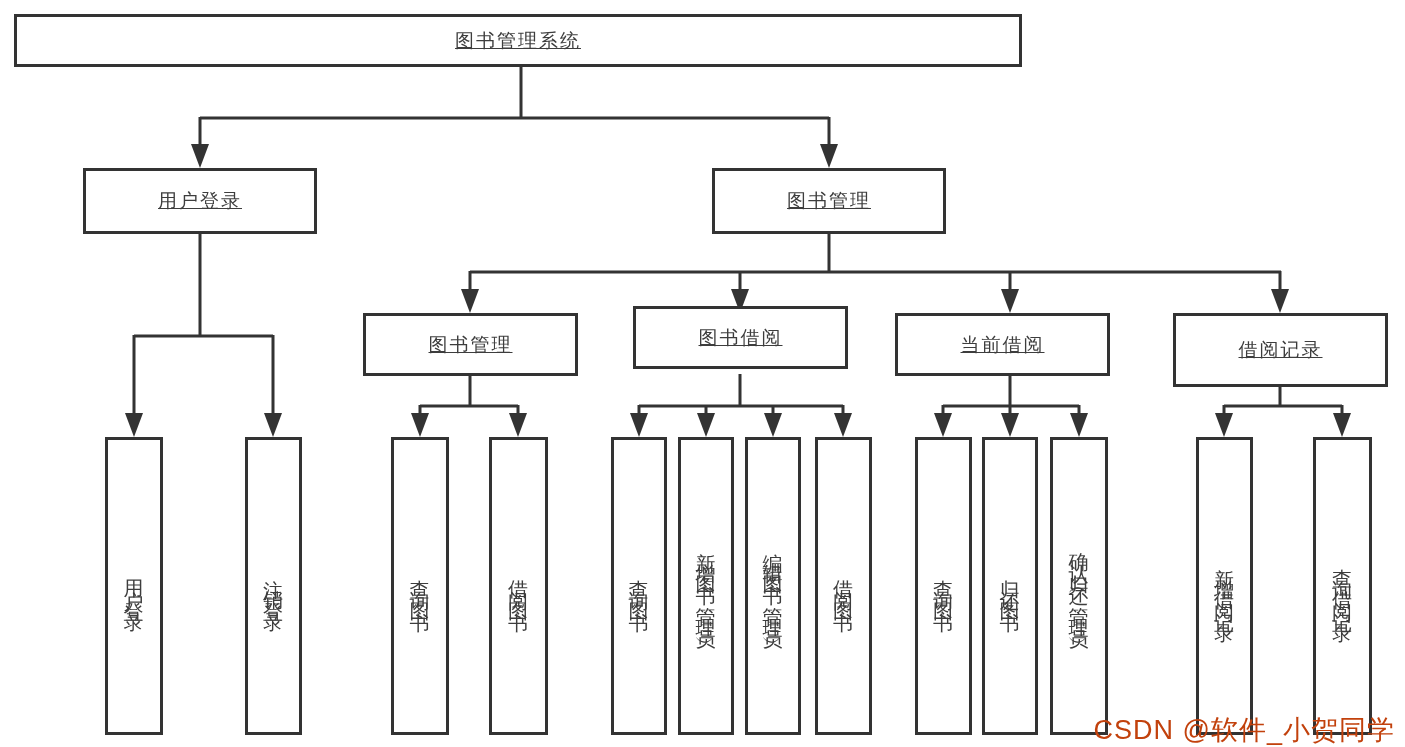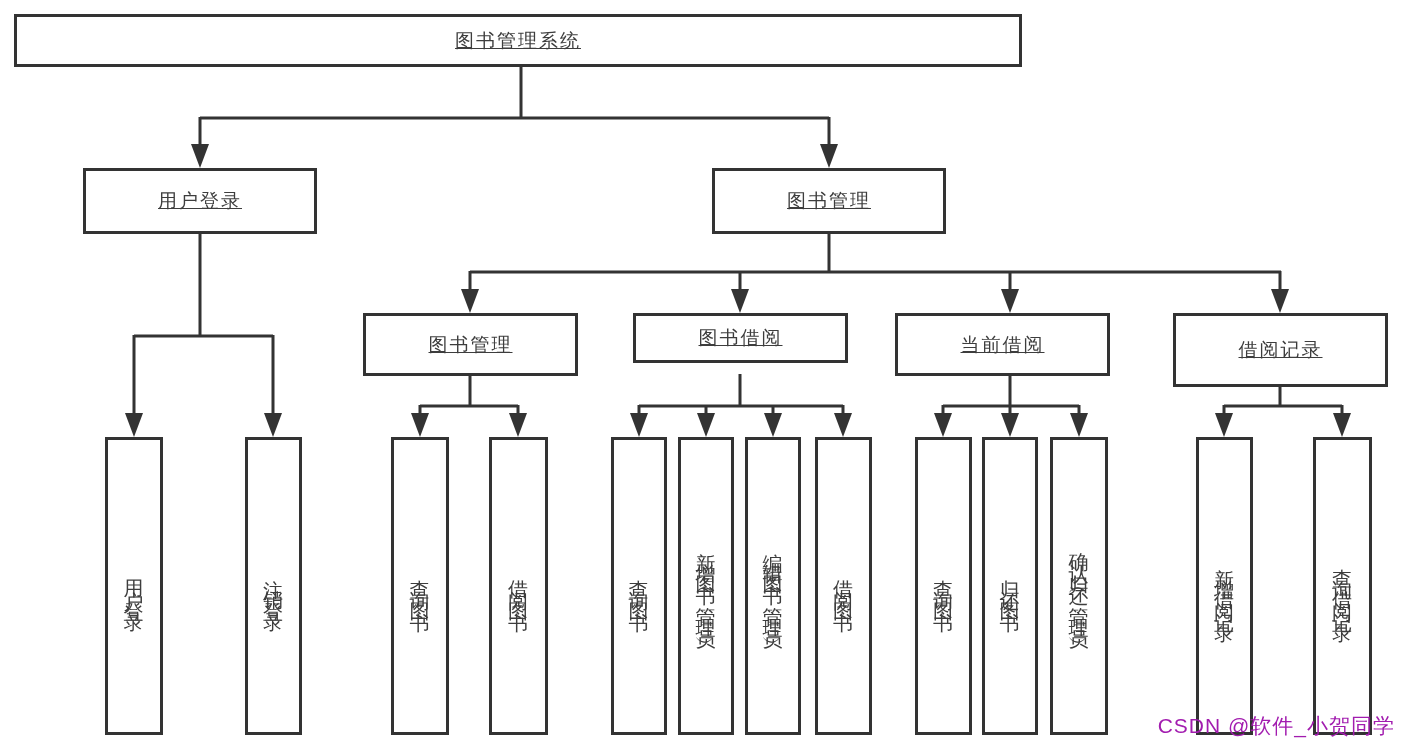--- a/index.html
+++ b/index.html
@@ -28,23 +28,23 @@
     writing-mode:vertical-rl;
     text-orientation:mixed;
     letter-spacing:11px;
     line-height:1;
     white-space:nowrap;
   }
   .watermark{
     position:absolute;
     right:10px;
     top:712px;
-    font-size:21px;
+    font-size:27px;
     letter-spacing:1px;
-    color:#a21caf;
+    color:#c2410c;
     z-index:5;
     white-space:nowrap;
   }
 </style>
 </head>
 <body>
 
 <div class="stage">
 
   <svg class="wires" width="1405" height="747" viewBox="0 0 1405 747">
@@ -79,21 +79,21 @@
       <polygon points="1342,437 1333,413 1351,413"></polygon>
     </g>
   </svg>
 
   <div class="box h" style="left:14px;top:14px;width:1008px;height:53px;">图书管理系统</div>
 
   <div class="box h" style="left:83px;top:168px;width:234px;height:66px;">用户登录</div>
   <div class="box h" style="left:712px;top:168px;width:234px;height:66px;">图书管理</div>
 
   <div class="box h" style="left:363px;top:313px;width:215px;height:63px;">图书管理</div>
-  <div class="box h" style="left:633px;top:313px;width:215px;height:50px;">图书借阅</div>
+  <div class="box h" style="left:633px;top:306px;width:215px;height:63px;">图书借阅</div>
   <div class="box h" style="left:895px;top:313px;width:215px;height:63px;">当前借阅</div>
   <div class="box h" style="left:1173px;top:313px;width:215px;height:74px;">借阅记录</div>
 
   <div class="box v" style="left:105px;top:437px;width:58px;height:298px;">
     <span class="vt">用户登录</span>
   </div>
   <div class="box v" style="left:245px;top:437px;width:57px;height:298px;">
     <span class="vt">注销登录</span>
   </div>
 

